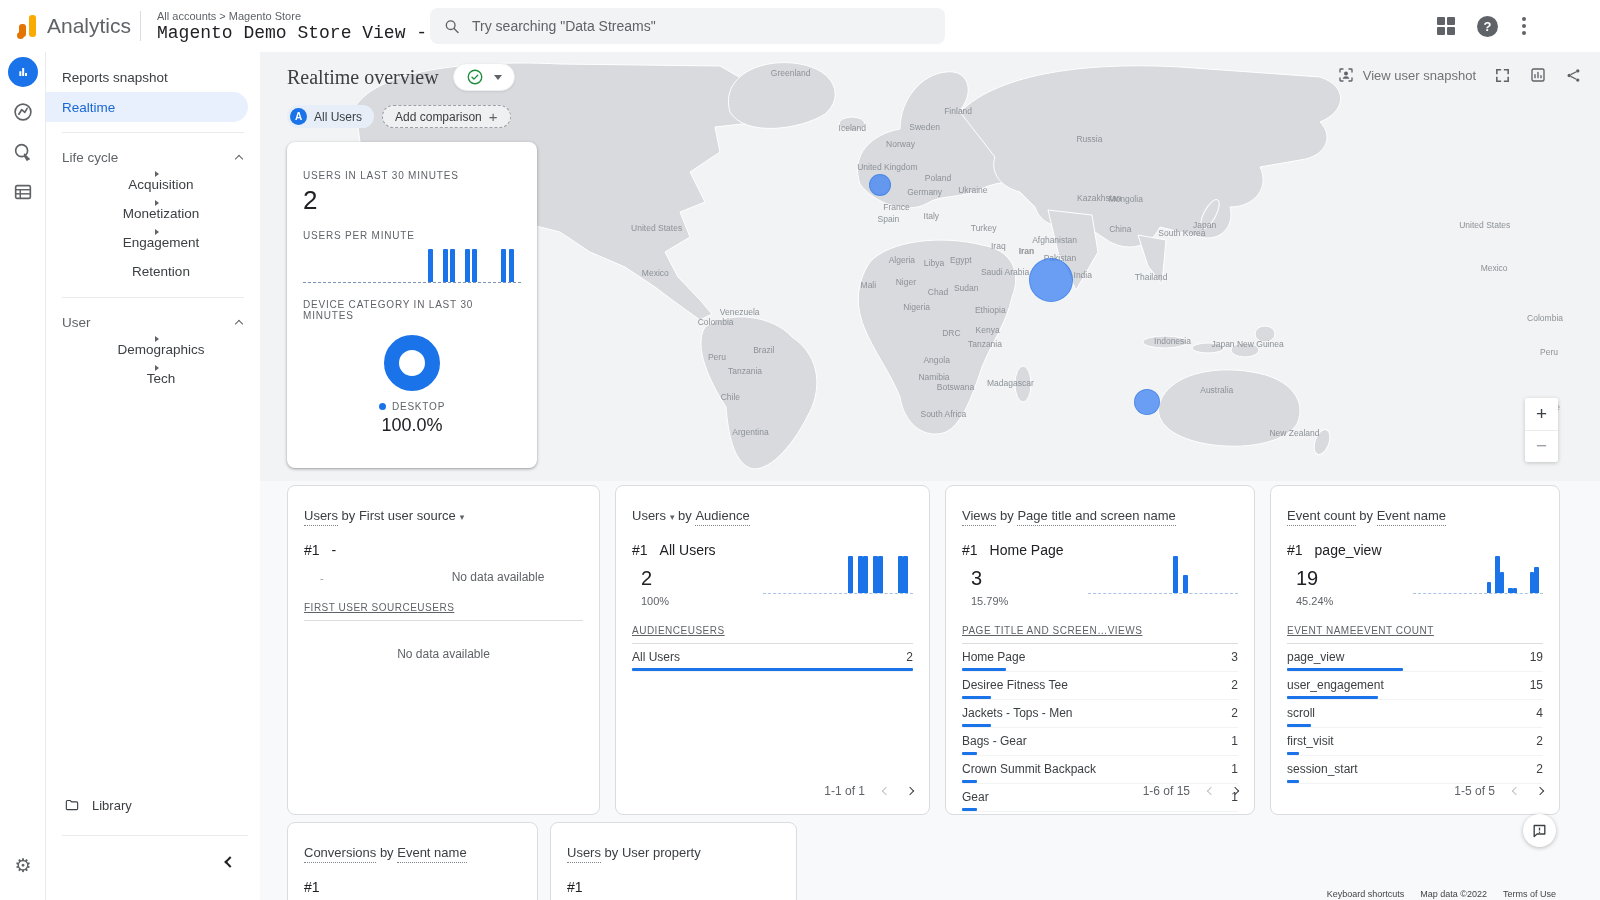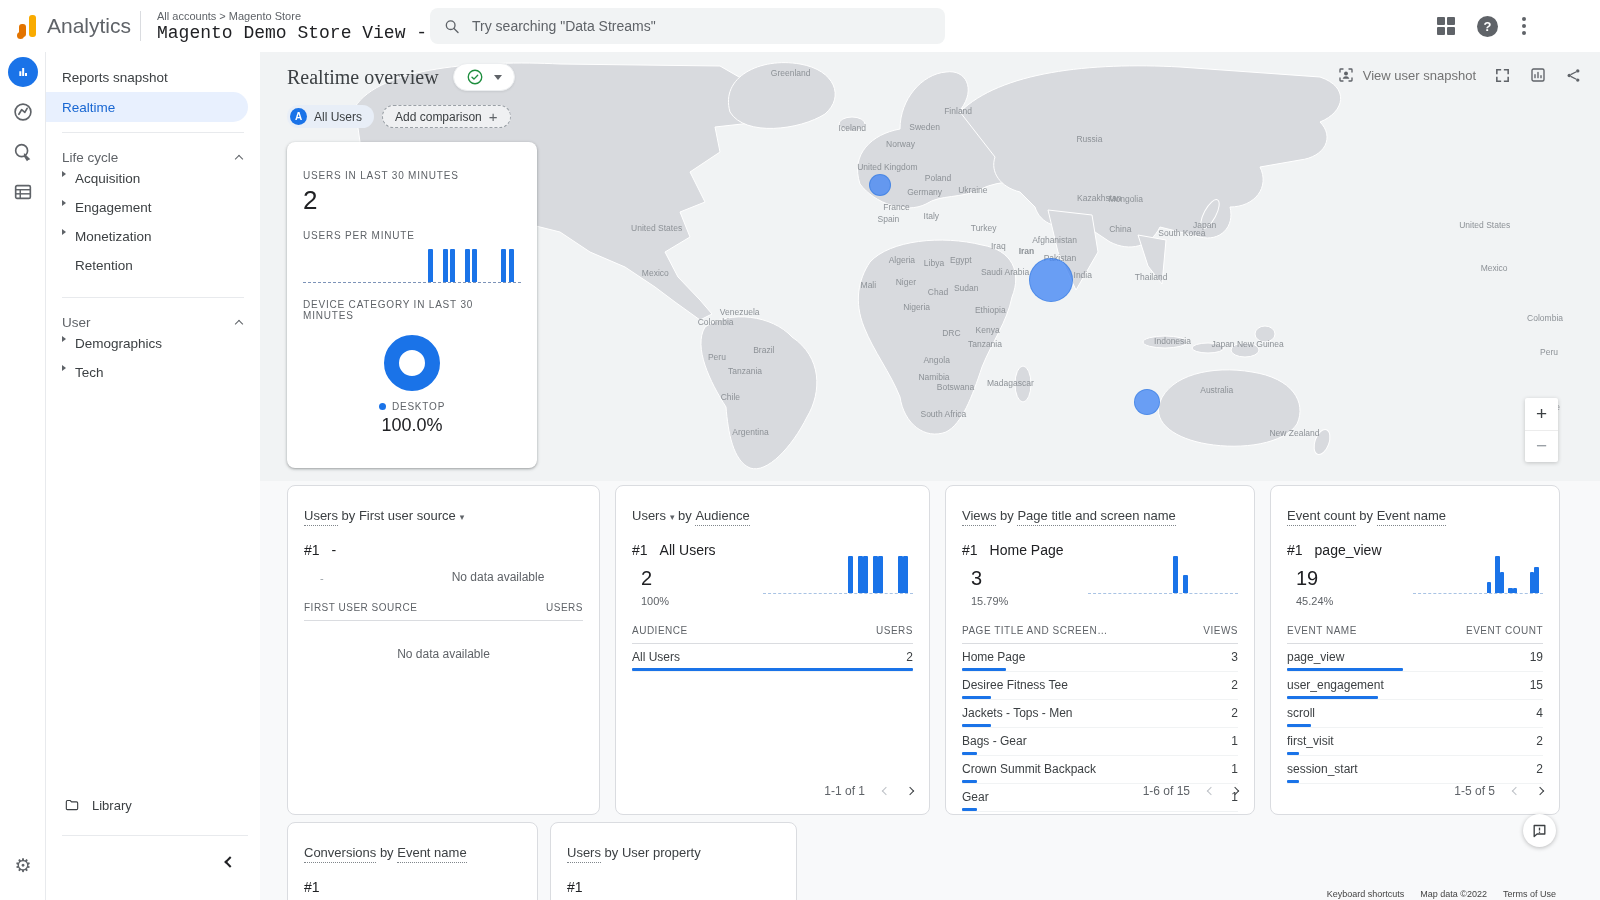--- a/index.html
+++ b/index.html
@@ -34,21 +34,21 @@
   .rail-active-circle { width:30px; height:30px; border-radius:50%; background:#1a73e8; display:flex; align-items:center; justify-content:center; }
   .rail-gear { position:absolute; left:0; bottom:24px; width:46px; display:flex; justify-content:center; cursor:pointer; }
 
   
   .sidebar { position:absolute; left:46px; top:52px; width:214px; height:848px; background:#fff; z-index:30; }
   .nav-top { padding-top:10px; }
   .nav-item { height:30px; display:flex; align-items:center; padding-left:16px; font-size:13.5px; color:#3c4043; cursor:pointer; margin-right:12px; }
   .nav-item.active { background:#e8f0fe; color:#1967d2; border-radius:0 16px 16px 0; }
   .side-divider { height:1px; background:#e8eaed; margin:10px 16px 10px 16px; }
   .section-head { height:28px; display:flex; align-items:center; justify-content:space-between; padding:0 18px 0 16px; font-size:13.5px; color:#5f6368; cursor:pointer; }
-  .sub-item { height:29px; display:flex; padding-left:16px; font-size:13.5px; color:#3c4043; cursor:pointer; }
+  .sub-item { height:29px; display:flex; align-items:center; padding-left:16px; font-size:13.5px; color:#3c4043; cursor:pointer;flex-direction:column; }
   .tri-right { width:0; height:0; border-top:3.5px solid transparent; border-bottom:3.5px solid transparent; border-left:4.5px solid #5f6368; margin-right:9px; }
   .tri-right.hide { visibility:hidden; }
   .chev { display:inline-block; width:6px; height:6px; border-right:1.6px solid #5f6368; border-bottom:1.6px solid #5f6368; }
   .chev.up { transform:rotate(-135deg); margin-top:3px; }
   .chev.left { transform:rotate(135deg); }
   .chev.right { transform:rotate(-45deg); }
   .library-row { position:absolute; left:0; bottom:80px; width:214px; height:30px; display:flex; align-items:center; gap:12px; padding-left:18px; font-size:13px; color:#3c4043; cursor:pointer; }
   .side-bottom-divider { position:absolute; left:16px; right:12px; bottom:64px; height:1px; background:#e8eaed; }
   .collapse-btn { position:absolute; right:26px; bottom:30px; cursor:pointer; }
   .collapse-btn .chev { width:8px; height:8px; border-color:#202124; border-width:2px; }
@@ -103,21 +103,21 @@
   .card-title span { white-space:pre; }
   .card-title .dotted { border-bottom:1px dotted #80868b; padding-bottom:2px; }
   .card-title .caret-glyph { font-size:9px; color:#5f6368; margin-left:4px; font-family:"DejaVu Sans",sans-serif; }
   .rank-row { display:flex; gap:12px; font-size:14px; color:#202124; margin-top:16px; }
   .metric-value { font-size:20px; color:#202124; margin-top:9px; margin-left:9px; }
   .metric-pct { font-size:11px; color:#5f6368; margin-top:5px; margin-left:9px; }
   .card-spark { position:absolute; right:16px; top:70px; width:150px; height:38px; border-bottom:1px dashed #a9c3e4; }
   .card-spark .sbar { width:4.5px; }
   .spark-empty { position:absolute; right:16px; top:84px; width:170px; text-align:center; font-size:12px; color:#5f6368; }
   .left-dash { font-size:11px; color:#9aa0a6; margin-top:14px; margin-left:16px; }
-  .thead { display:flex; justify-content:space-between; font-size:10px; letter-spacing:.5px; color:#5f6368; margin-top:18px; padding-bottom:7px; border-bottom:1px solid #dadce0; }
+  .thead { display:flex; font-size:10px; letter-spacing:.5px; color:#5f6368; margin-top:18px; padding-bottom:7px; border-bottom:1px solid #dadce0;text-decoration:underline; }
   .table-empty { text-align:center; font-size:12px; color:#5f6368; margin-top:26px; }
   .trow { padding-top:6px; border-bottom:1px solid #f1f3f4; cursor:pointer; }
   .trow-main { display:flex; justify-content:space-between; font-size:12px; color:#3c4043; }
   .trow-bar { height:3px; background:#1a73e8; border-radius:1px; margin-top:4px; }
   .pager { position:absolute; right:16px; bottom:16px; display:flex; align-items:center; gap:18px; font-size:12px; color:#5f6368; }
   .pager .chev { cursor:pointer; }
   .pager .prev { border-color:#bdc1c6; }
   .pager .next { border-color:#3c4043; }
 
   .fab { position:absolute; right:44px; top:762px; width:33px; height:33px; background:#fff; border-radius:50%; box-shadow:0 1px 4px rgba(0,0,0,.25); display:flex; align-items:center; justify-content:center; cursor:pointer; z-index:8; }
@@ -210,25 +210,25 @@
     <span class="chev up"></span>
   </div>
   <div>
 
   <div class="sub-item">
         <span class="tri-right"></span>
         <span>Acquisition</span>
       </div>
       <div class="sub-item">
         <span class="tri-right"></span>
-        <span>Engagement</span>
+        <span>Monetization</span>
       </div>
       <div class="sub-item">
         <span class="tri-right"></span>
-        <span>Monetization</span>
+        <span>Engagement</span>
       </div>
       <div class="sub-item">
         <span class="tri-right hide"></span>
         <span>Retention</span>
       </div>
     </div>
 
   <div class="side-divider"></div>
   <div class="section-head">
     <span>User</span>

